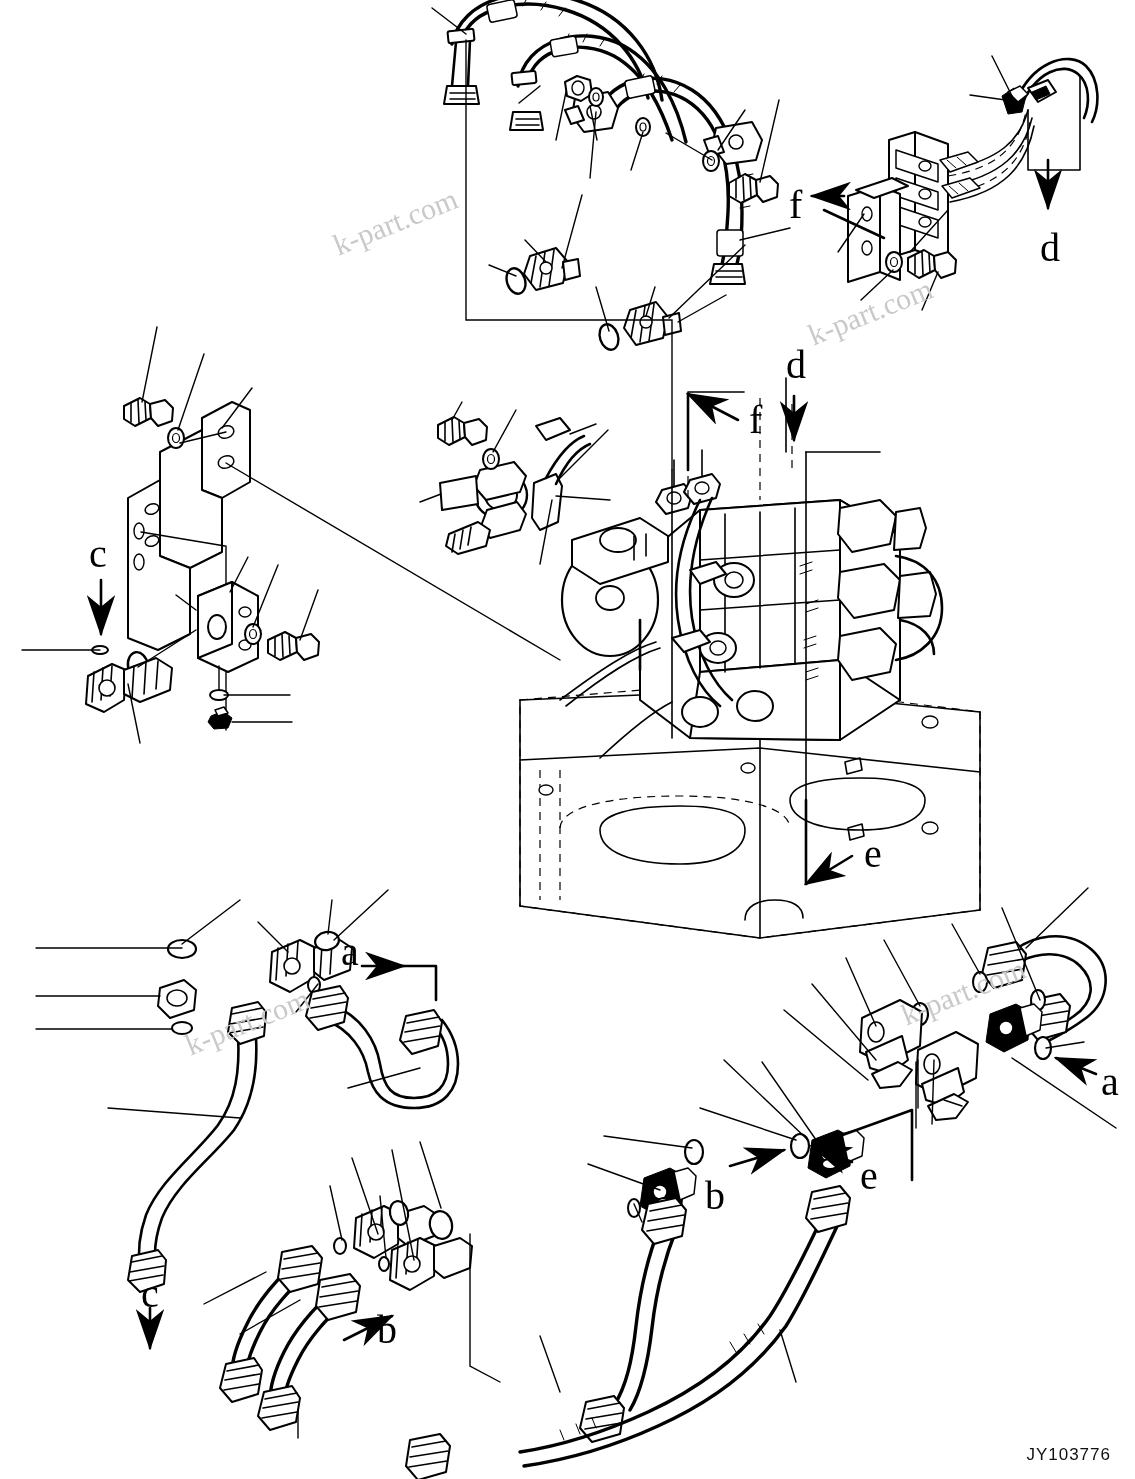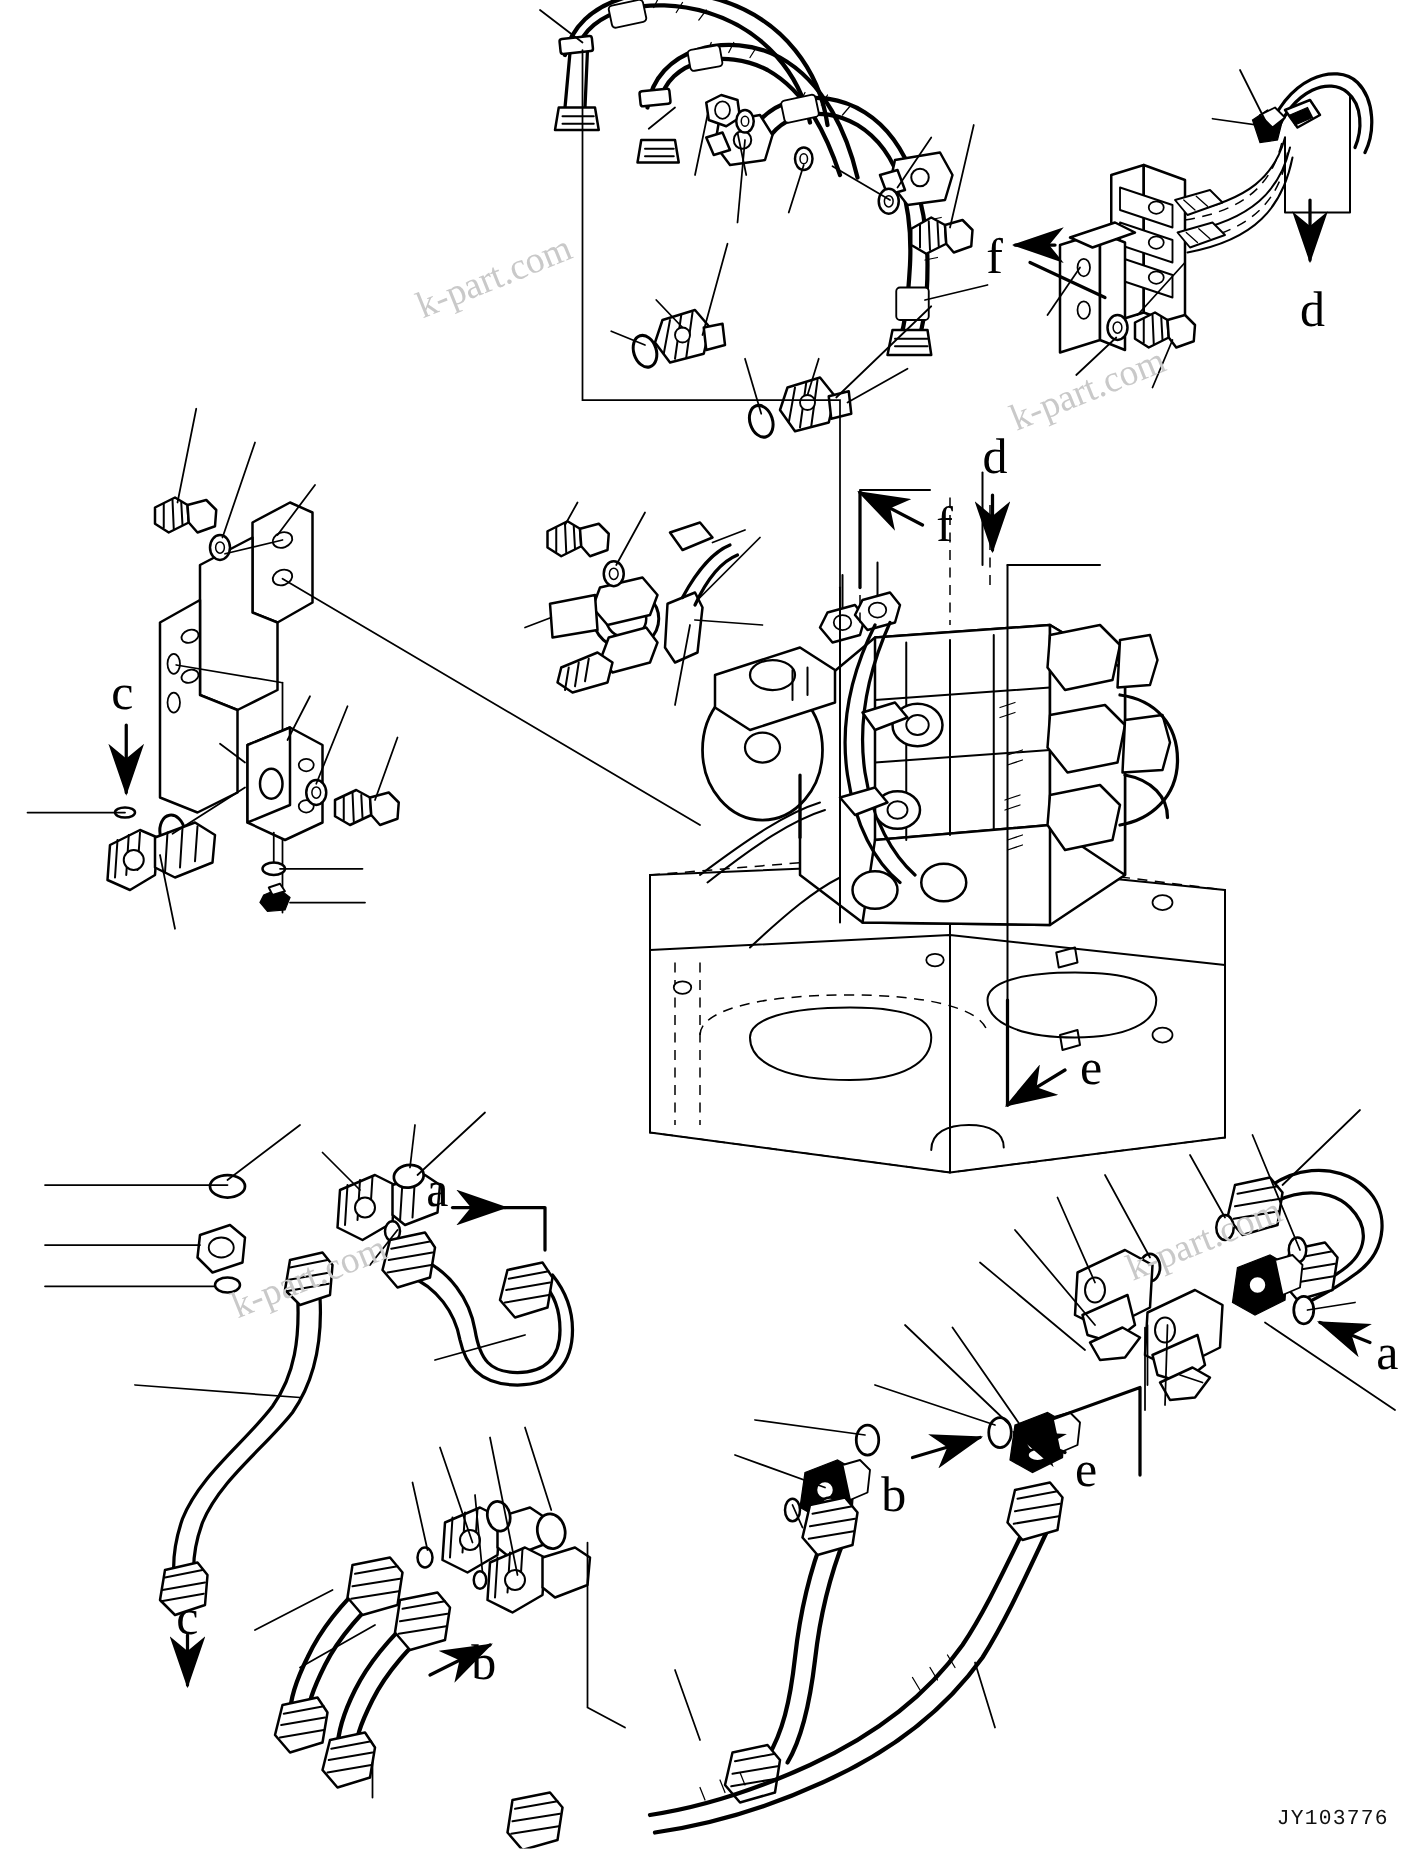--- a/index.html
+++ b/index.html
@@ -2,21 +2,21 @@
 <html><head>
 <meta charset="utf-8">
 <title>Parts Diagram</title>
 <style>
   html,body{margin:0;padding:0;background:#ffffff;}
   body{font-family:"Liberation Sans",sans-serif;}
   #stage{position:relative;width:1135px;height:1479px;background:#fff;overflow:hidden;}
   #art{position:absolute;left:0;top:0;width:1135px;height:1479px;}
   .callout{position:absolute;font-family:"Liberation Serif",serif;font-size:40px;color:#000;line-height:1;user-select:none;}
   .wm{position:absolute;font-family:"Liberation Serif",serif;font-size:30px;color:#c9c9c9;white-space:nowrap;user-select:none;}
-  #partno{position:absolute;right:24px;bottom:14px;font-family:Liberation Mono, monospace;font-size:17px;letter-spacing:1px;color:#111;}
+  #partno{position:absolute;right:24px;bottom:14px;font-family:Liberation Sans, sans-serif;font-size:17px;letter-spacing:1px;color:#111;}
 </style>
 </head>
 <body>
 
 <div id="stage">
 
   <svg id="art" viewBox="0 0 1135 1479" xmlns="http://www.w3.org/2000/svg">
     <defs>
       <style>
         .ln{fill:none;stroke:#000;stroke-width:1.6;stroke-linecap:round;stroke-linejoin:round;}

